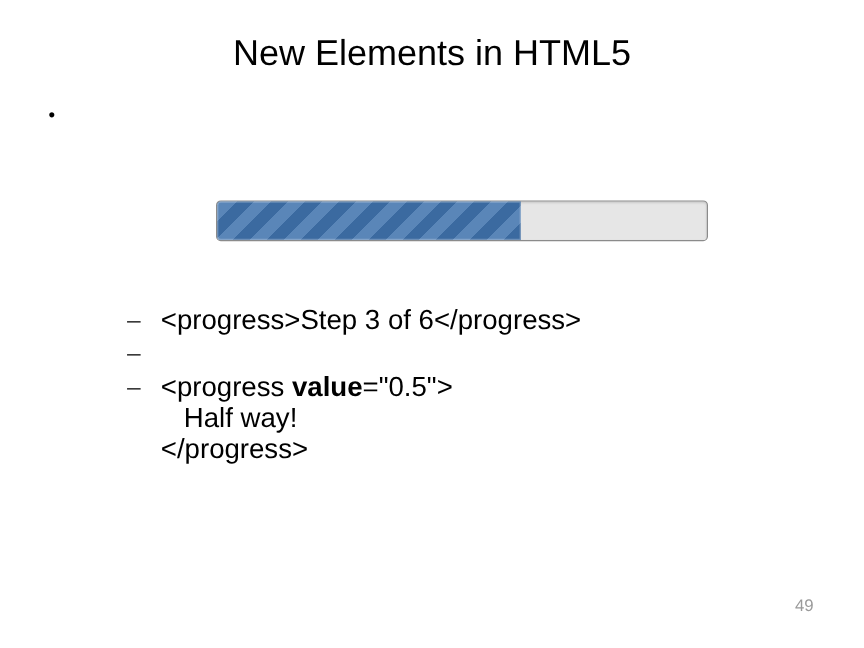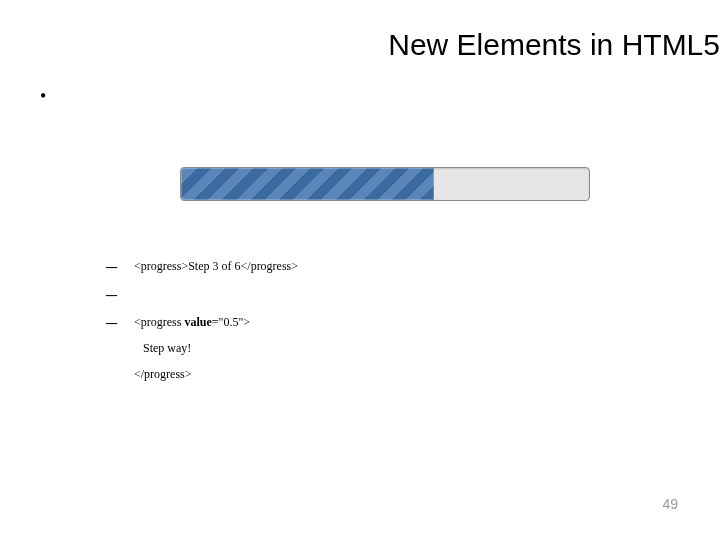--- a/index.html
+++ b/index.html
@@ -5,21 +5,21 @@
   * { margin: 0; padding: 0; box-sizing: border-box; }
   body {
     width: 720px;
     height: 540px;
     background: #fff;
     font-family: Georgia, "Times New Roman", serif;
     position: relative;
     overflow: hidden;
   }
   .slide-title {
-    text-align: right;
+    text-align: center;
     font-size: 30px;
     font-weight: 400;
     color: #000;
     padding-top: 28px;
     font-family: "Trebuchet MS", "Lucida Sans", sans-serif;
   }
   .content {
     padding: 24px 40px 0 40px;
   }
   .bullet-l1 {
@@ -69,22 +69,22 @@
   }
   .dash {
     width: 28px;
     flex: 0 0 28px;
     font-size: 22px;
     line-height: 26px;
     font-family: Georgia, serif;
     color: #000;
   }
   .code {
-    font-family: Liberation Serif, serif;
-    font-size: 12px;
+    font-family: Liberation Sans, sans-serif;
+    font-size: 23px;
     line-height: 26px;
     color: #000;
     white-space: pre;
   }
   .code .bold { font-weight: bold; }
   .page-num {
     position: absolute;
     right: 42px;
     bottom: 28px;
     font-size: 14px;
@@ -112,20 +112,20 @@
     <div class="code-item">
       <span class="dash">–</span>
       <span class="code">&lt;progress&gt;Step 3 of 6&lt;/progress&gt;</span>
     </div>
     <div class="code-item">
       <span class="dash">–</span>
     </div>
     <div class="code-item">
       <span class="dash">–</span>
       <span class="code"><span>&lt;progress </span><span class="bold">value</span><span>="0.5"&gt;</span>
-<span>   Step way!</span>
+<span>   Half way!</span>
 <span>&lt;/progress&gt;</span></span>
     </div>
   </div>
 
 </div>
 
 <div class="page-num">49</div>
 
 </body></html>

